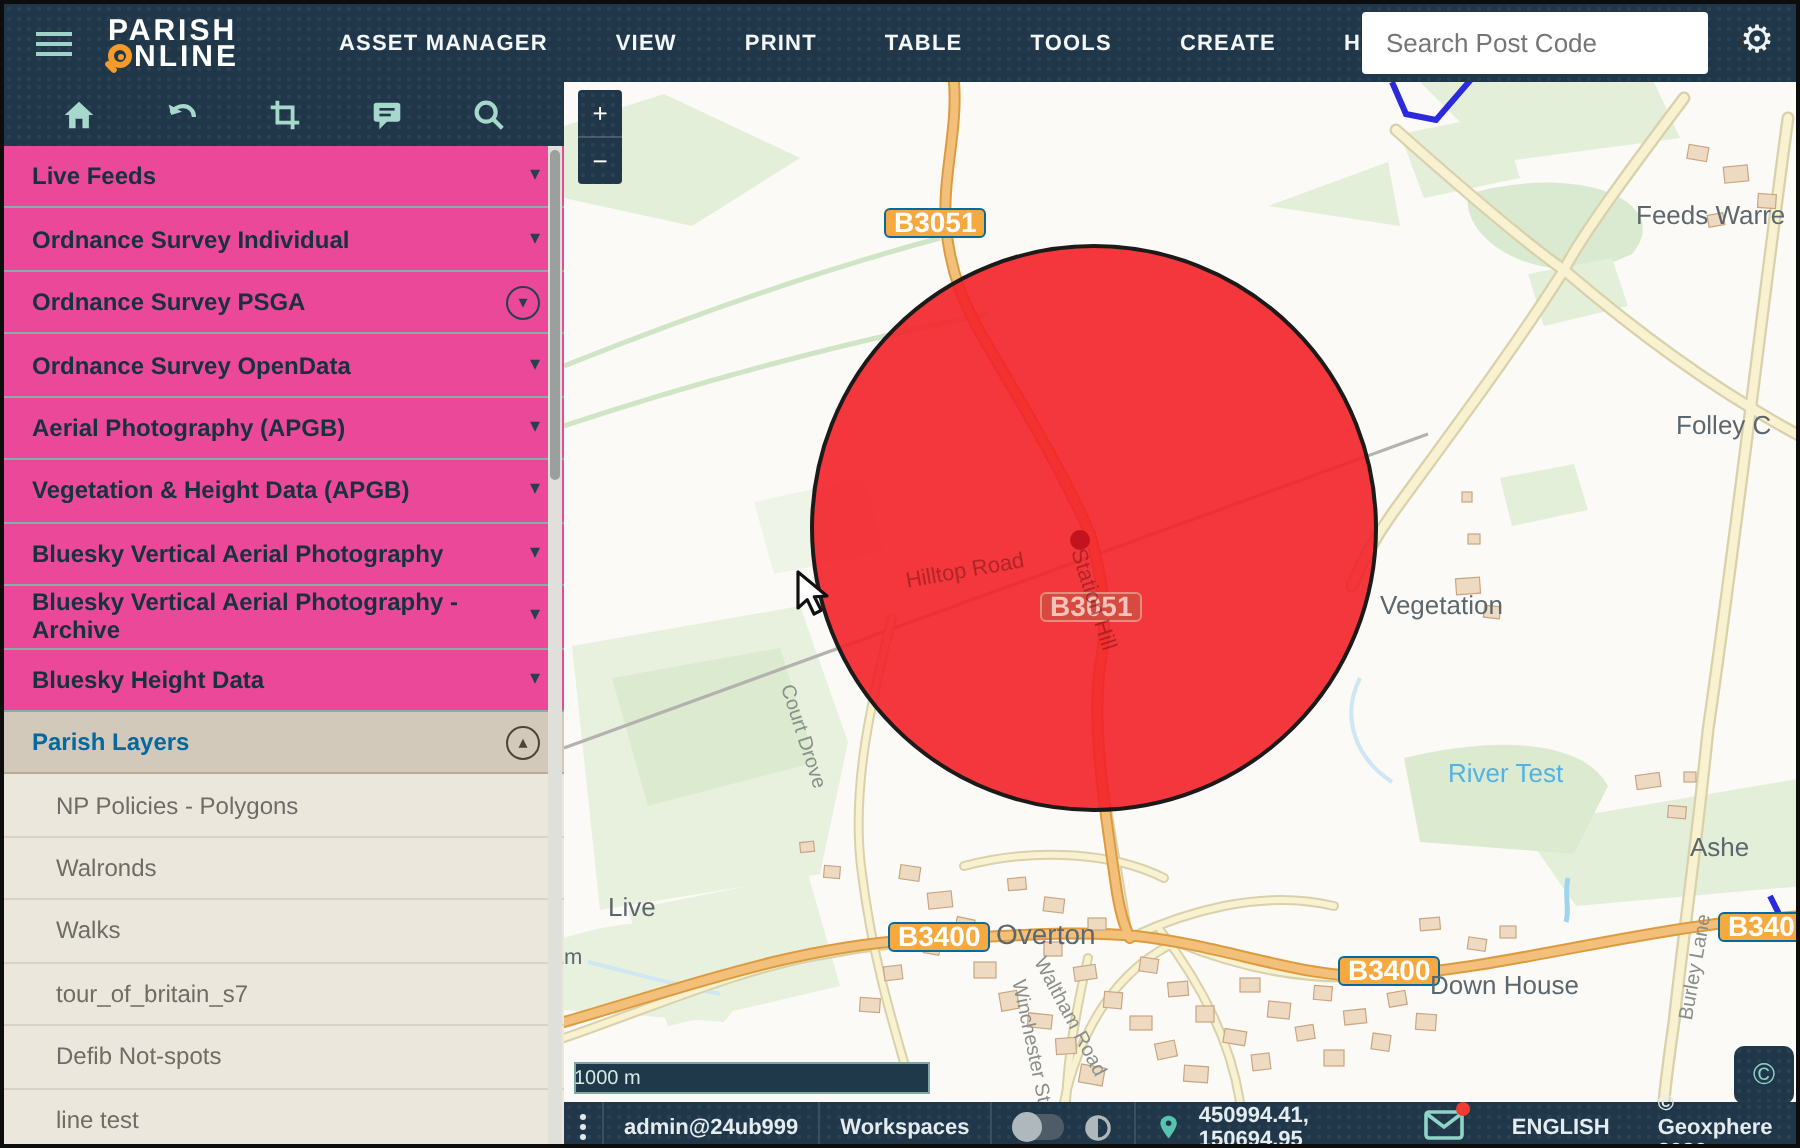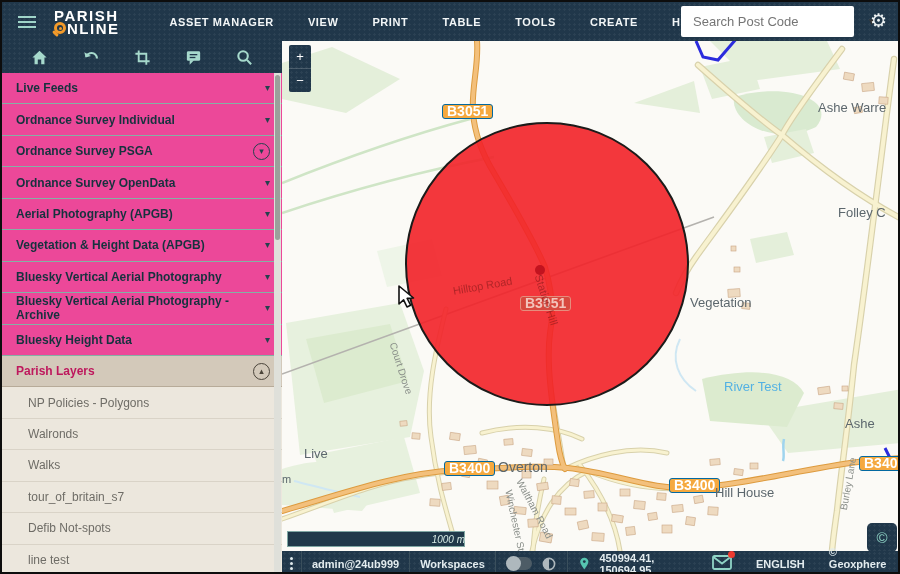--- a/index.html
+++ b/index.html
@@ -30,41 +30,41 @@
   #toolbar { position:absolute; left:0; top:39px; width:280px; height:32px; display:flex; align-items:center; justify-content:space-around; padding:0 12px; z-index:25; }
   #toolbar svg { cursor:pointer; }
 
   
   #sidebar { position:absolute; left:0; top:71px; width:280px; height:503px; display:flex; flex-direction:column; z-index:20; }
   .side-row { flex:1; display:flex; align-items:center; padding:0 12px 0 14px; border-bottom:1px solid #84b1a5; background:#ec4899; cursor:pointer; position:relative; }
   .side-row .lbl { font-size:12px; font-weight:bold; color:#16323e; }
   .side-row .caret { margin-left:auto; color:#23424e; font-size:10px; line-height:10px; }
   .caret-circ { margin-left:auto; width:17px; height:17px; border:1px solid #23424e; border-radius:50%; display:flex; align-items:center; justify-content:center; color:#23424e; font-size:9px; }
   .row-parish { background:#d3c9ba; border-bottom:1px solid #b7ab99; }
-  .row-parish .lbl { color:#be185d; }
+  .row-parish .lbl { color:#0369a1; }
   .row-parish .caret-circ { border-color:#4a443a; color:#4a443a; }
   .side-sub { background:#ece7dd; border-bottom:1px solid #d9d3c7; padding-left:26px; }
   .side-sub .lbl { font-weight:normal; color:#6e6c66; }
   #side-scroll { position:absolute; right:1px; top:0; width:7px; height:503px; background:#dfe0da; }
   #side-scroll .thumb { position:absolute; top:2px; left:1px; width:5px; height:165px; background:#9aa09b; border-radius:3px; }
 
   
   #mapwrap { position:absolute; left:280px; top:39px; width:620px; height:510px; overflow:hidden; background:#fbfaf6; }
   #mapwrap svg.base { position:absolute; left:0; top:0; }
   .maplabel { position:absolute; color:#5c676d; font-size:13px; white-space:nowrap; pointer-events:none; }
   .maplabel.small { font-size:11px; }
   .maplabel.blue { color:#53b1e3; }
   .roadname { position:absolute; color:#8a8f8a; font-size:10px; white-space:nowrap; transform-origin:0 0; pointer-events:none; }
   .roadname.red { color:rgba(120,22,22,0.55); }
   .badge { position:absolute; background:#f5a93f; border:1px solid #0369a1; border-radius:3px; color:#fff; font-size:14px; font-weight:bold; padding:0px 4px 1px 4px; line-height:12px; pointer-events:none; }
   .badge.faint { background:#d8493f; border-color:#e58d7d; color:#f3c4bb; }
   #zoomctrl { position:absolute; left:7px; top:4px; width:22px; height:47px; border-radius:2px; overflow:hidden; display:flex; flex-direction:column; z-index:10; }
   #zoomctrl div { flex:1; color:#fff; font-size:13px; display:flex; align-items:center; justify-content:center; cursor:pointer; }
   #zoomctrl div:first-child { border-bottom:1px solid rgba(255,255,255,0.18); }
-  #scalebar { position:absolute; left:5px; top:490px; width:178px; height:16px; background:#20394a; box-shadow:inset 0 0 0 1px rgba(159,204,193,0.75); display:flex; align-items:center; justify-content:flex-end; color:#d7ebe5; font-size:10px; z-index:10;font-style:italic; }
+  #scalebar { position:absolute; left:5px; top:490px; width:178px; height:16px; background:#20394a; box-shadow:inset 0 0 0 1px rgba(159,204,193,0.75); display:flex; align-items:center; justify-content:flex-start; color:#d7ebe5; font-size:10px; z-index:10; }
   #copyrightbtn { position:absolute; left:585px; top:482px; width:30px; height:29px; border-radius:5px; color:#8fd4c6; font-size:15px; display:flex; align-items:center; justify-content:center; cursor:pointer; z-index:10; }
   #cursor { position:absolute; left:114px; top:244px; z-index:15; pointer-events:none; }
 
   
   #statusbar { position:absolute; left:280px; top:549px; width:620px; height:25px; display:flex; align-items:center; color:#e3ecef; font-size:11px; font-weight:bold; z-index:30; }
   #statusbar .seg { display:flex; align-items:center; height:100%; padding:0 10px; border-right:1px solid #3a4f5c; }
   #statusbar .seg.noline { border-right:none; }
   #kebab { display:flex; flex-direction:column; gap:2px; padding:0 8px; border-right:1px solid #3a4f5c; height:100%; justify-content:center; cursor:pointer; }
   #kebab i { width:3px; height:3px; background:#dfe9ec; border-radius:50%; }
   .toggle { width:26px; height:13px; background:#4d5c66; border-radius:7px; position:relative; cursor:pointer; margin-right:9px; }
@@ -333,28 +333,28 @@
         <span>1000 m</span>
       </div>
     <div id="copyrightbtn" class="navy">©</div>
 
     <span class="badge" style="left:160px; top:63px;">B3051</span>
     <span class="badge faint" style="left:238px; top:255px;">B3051</span>
     <span class="badge" style="left:162px; top:420px;">B3400</span>
     <span class="badge" style="left:387px; top:437px;">B3400</span>
     <span class="badge" style="left:577px; top:415px;">B3400</span>
 
-    <span class="maplabel" style="left:536px; top:59px;">Ashe Warre</span>
+    <span class="maplabel" style="left:536px; top:59px;">Feeds Warre</span>
     <span class="maplabel" style="left:556px; top:164px;">Folley C</span>
     <span class="maplabel" style="left:408px; top:254px;">Vegetation</span>
     <span class="maplabel blue" style="left:442px; top:338px;">River Test</span>
     <span class="maplabel" style="left:540px; top:375px;margin-left:23px;">Ashe</span>
     <span class="maplabel" style="left:22px; top:405px;">Live</span>
     <span class="maplabel" style="left:216px; top:418px; font-size:14px;">Overton</span>
-    <span class="maplabel" style="left:433px; top:444px;">Hill House</span>
+    <span class="maplabel" style="left:433px; top:444px;">Down House</span>
     <span class="maplabel small" style="left:0px; top:432px;">m</span>
 
     <span class="roadname" style="left:116px; top:300px; transform:rotate(72deg);">Court Drove</span>
     <span class="roadname" style="left:242px; top:436px; transform:rotate(62deg);">Waltham Road</span>
     <span class="roadname" style="left:232px; top:448px; transform:rotate(78deg);">Winchester St</span>
     <span class="roadname" style="left:556px; top:468px; transform:rotate(-80deg);">Burley Lane</span>
     <span class="roadname red" style="left:170px; top:244px; transform:rotate(-10deg); font-size:11px;">Hilltop Road</span>
     <span class="roadname red" style="left:262px; top:232px; transform:rotate(72deg); font-size:11px;">Station Hill</span>
 
     <svg id="cursor" width="22" height="24" viewBox="0 0 22 24">

